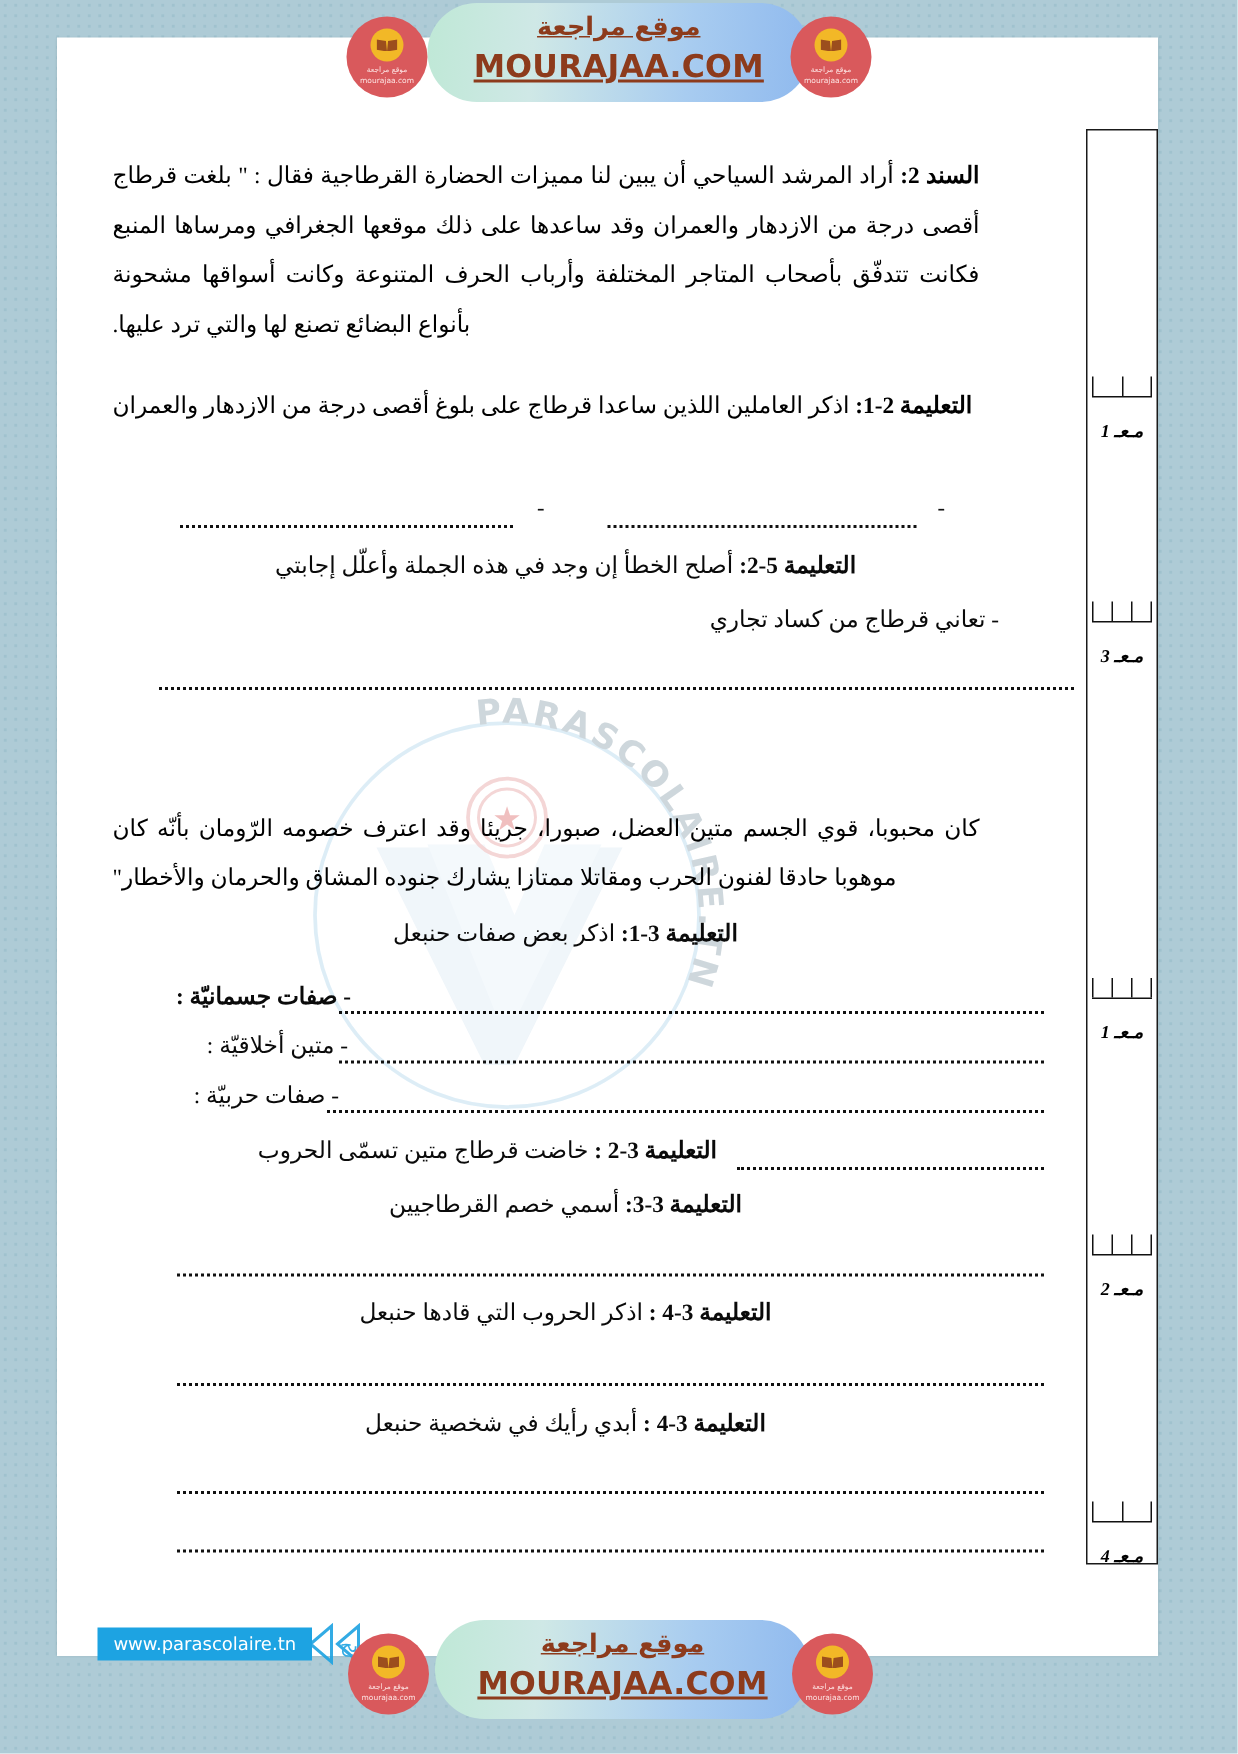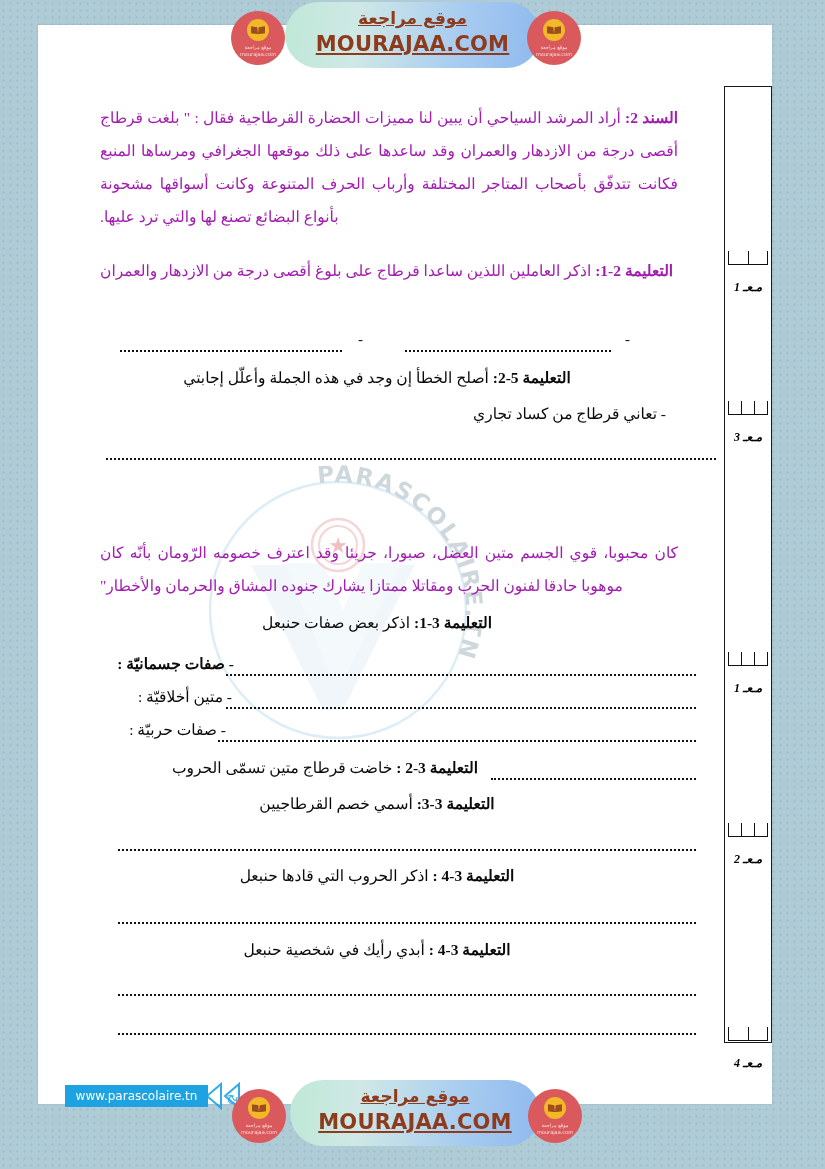--- a/index.html
+++ b/index.html
@@ -188,28 +188,28 @@
   #doc-body {
     position: absolute;
     left: 0;
     top: 0;
     width: 686px;
     height: 1079px;
     padding: 0;
   }
   .para {
     position: absolute;
-    right: 46px;
+    right: 71px;
     width: 578px;
     text-align: justify;
     text-align-last: left;
     direction: rtl;
     font-size: 15.5px;
     line-height: 33px;
-    color: #a21caf;
+    color: #000000;
   }
   .lbl { font-weight: bold; }
 
   .q-line {
     position: absolute;
     right: 58px;
     width: 578px;
     direction: rtl;
     font-size: 15.5px;
     line-height: 26px;
@@ -378,21 +378,21 @@
           <i style="left:33%;"></i>
           <i style="left:66%;"></i>
           <i style="right:0;"></i>
       </div>
       <div class="mark-label">
         <span>مـعـ</span>
         <span class="num">2</span>
       </div>
     </div>
 
-    <div class="mark-cell" style="top:940px;">
+    <div class="mark-cell" style="top:914px;">
       <div class="mark-ticks">
         <i style="left:0;"></i>
           <i style="left:50%;"></i>
           <i style="right:0;"></i>
       </div>
       <div class="mark-label">
         <span>مـعـ</span>
         <span class="num">4</span>
       </div>
     </div>

